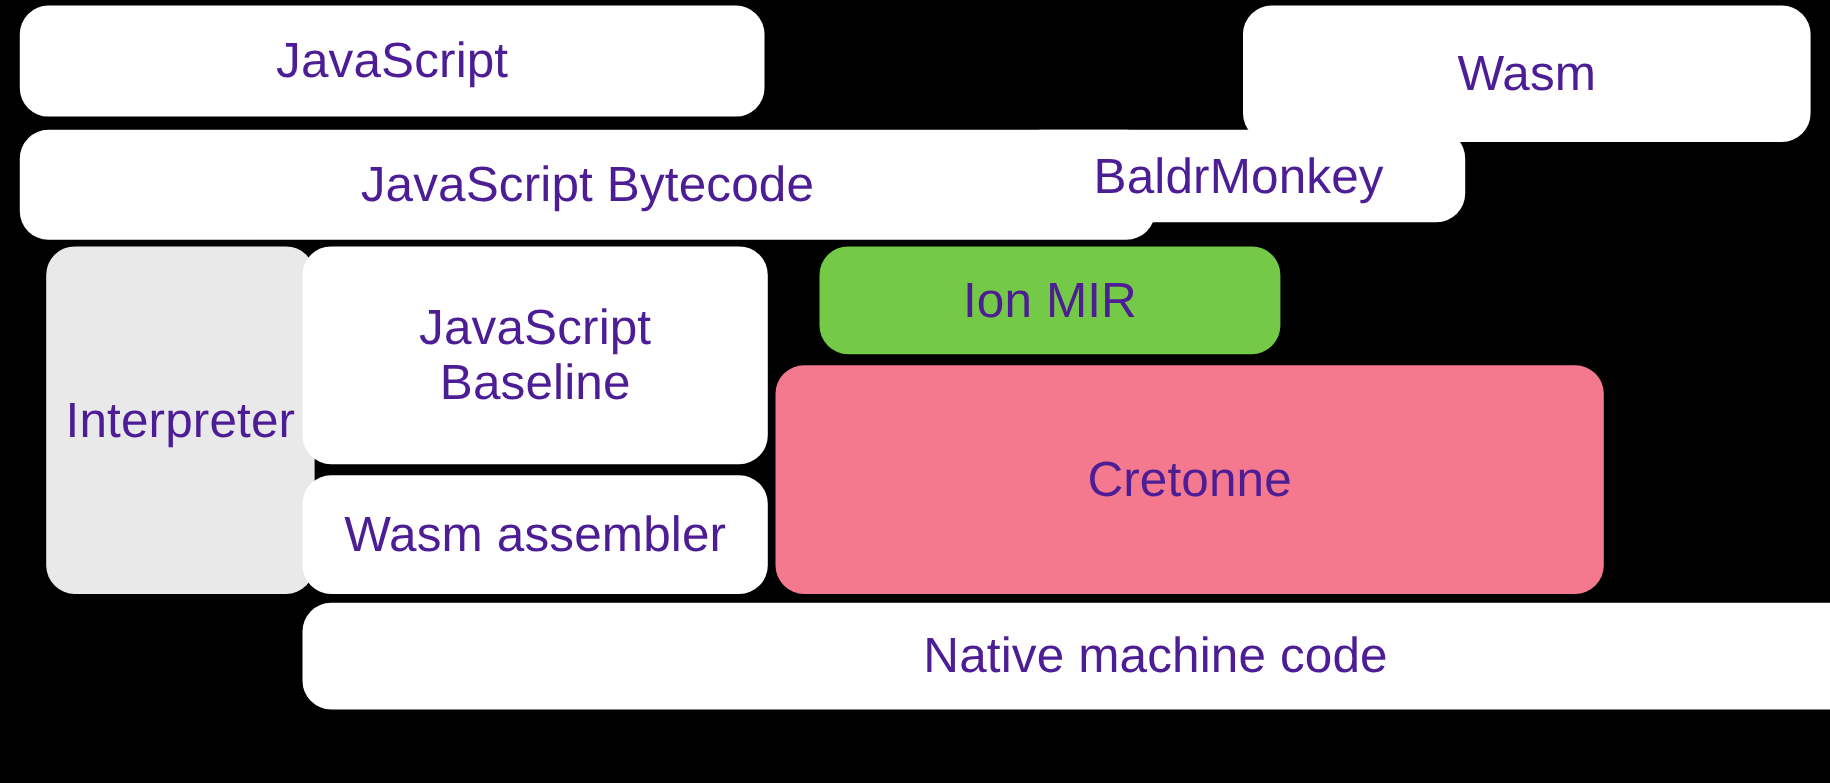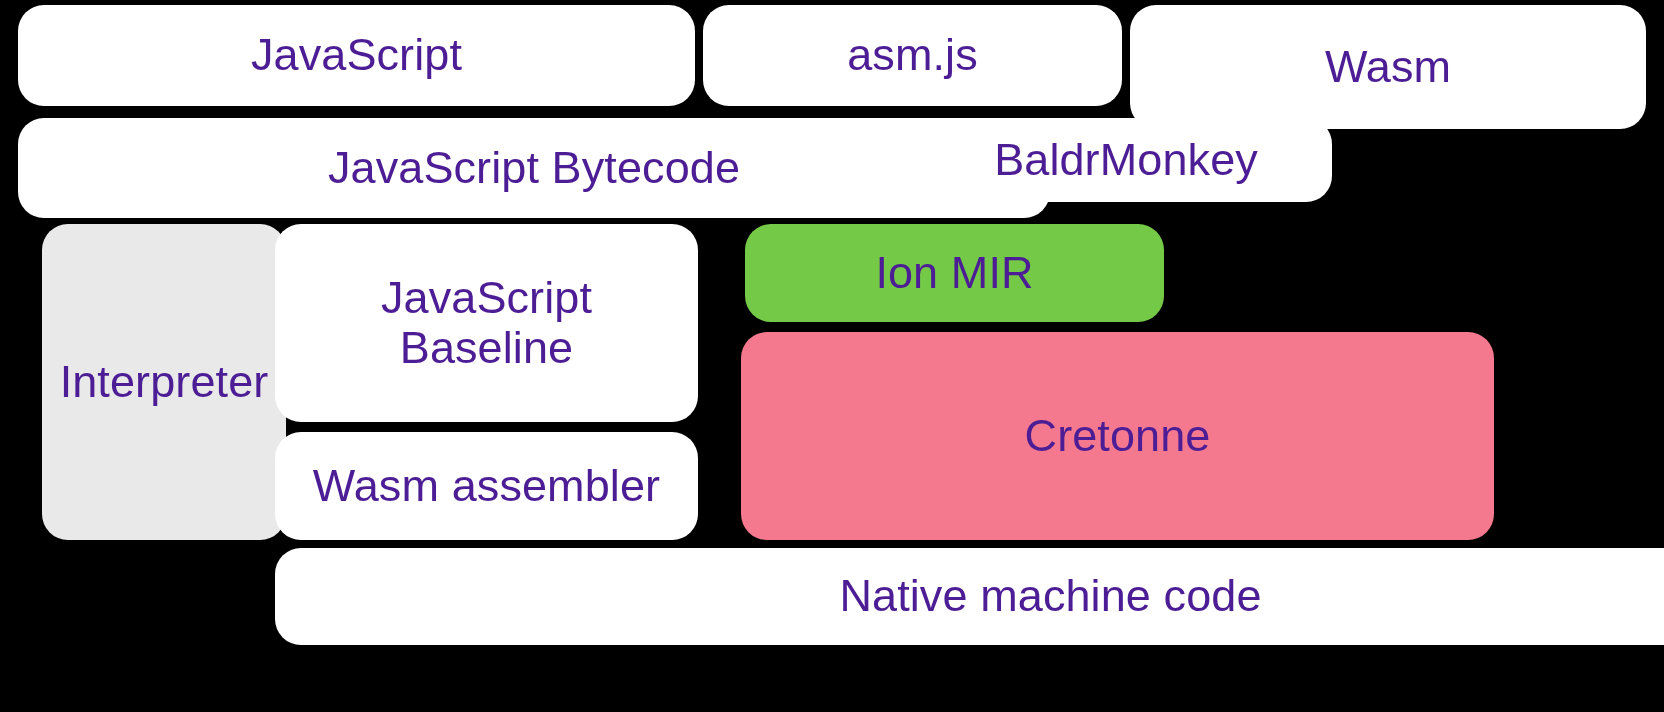--- a/index.html
+++ b/index.html
@@ -42,34 +42,33 @@
   #b-wasm              { left: 1130px;top: 5px;   width: 516px; height: 124px; }
 
   
   #b-js-bytecode       { left: 18px;  top: 118px; width: 1032px; height: 100px; }
   #b-baldrmonkey       { left: 920px; top: 118px; width: 412px; height: 84px; }
 
   
   #b-interpreter       { left: 18px;  top: 224px; width: 244px; height: 316px; margin-left: 24px; }
   #b-js-baseline       { left: 275px; top: 224px; width: 423px; height: 198px; }
   #b-ion-mir           { left: 745px; top: 224px; width: 419px; height: 98px;  }
-  #b-cretonne          { left: 705px; top: 332px; width: 753px; height: 208px; margin-left: 36px; }
+  #b-cretonne          { left: 705px; top: 332px; width: 753px; height: 208px; }
   #b-macro-assembler   { left: 275px; top: 432px; width: 423px; height: 108px; }
 
   
   #b-native-code       { left: 275px; top: 548px; width: 1551px;height: 97px;  }
 </style>
 </head>
 <body>
 
 <div id="stage">
 
   <div class="box" id="b-javascript">JavaScript</div>
 
-  <div class="box" id="b-asmjs">asm.js</div>
 
   <div class="box" id="b-wasm">Wasm</div>
 
   <div class="box" id="b-js-bytecode">JavaScript Bytecode</div>
 
   <div class="box" id="b-baldrmonkey">BaldrMonkey</div>
 
   <div class="box grey" id="b-interpreter">Interpreter</div>
 
   <div class="box" id="b-js-baseline">JavaScript

